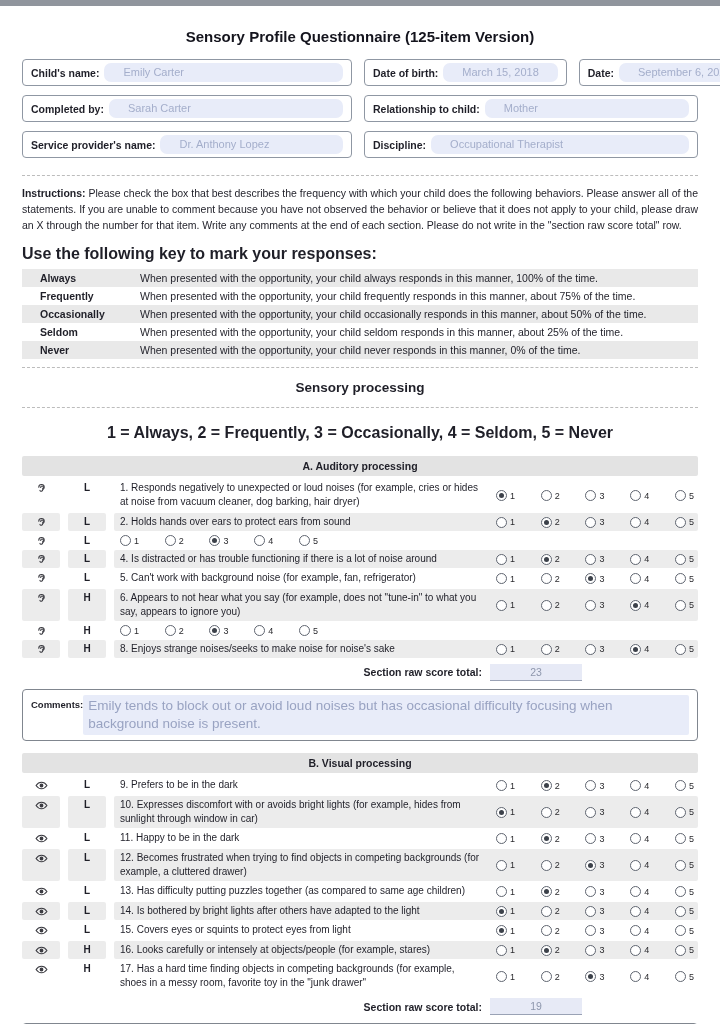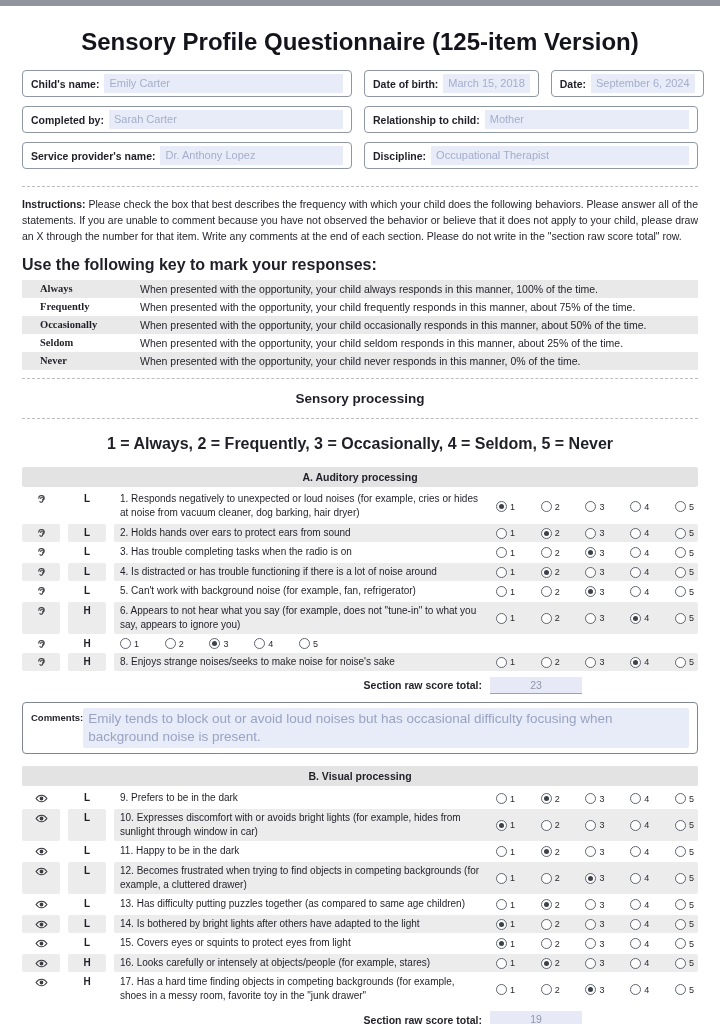--- a/index.html
+++ b/index.html
@@ -1,35 +1,35 @@
 <!DOCTYPE html>
 <html><head>
 <meta charset="utf-8">
 <style>
   html,body{margin:0;padding:0;background:#fff;}
   .page{position:relative;width:720px;height:1024px;box-sizing:border-box;
     font-family:"Liberation Sans", sans-serif;color:#1f1f28;
     display:flex;flex-direction:column;padding:0 22px 16px;overflow:hidden;}
   .topstrip{position:absolute;top:0;left:0;right:0;height:6px;background:#90959d;}
-  .title{margin:28px 0 14px;text-align:center;font-size:24px;font-weight:bold;color:#14141d;}
+  .title{margin:28px 0 14px;text-align:center;font-size:15px;font-weight:bold;color:#14141d;}
   .frow{display:flex;gap:12px;margin-bottom:9px;}
   .field{border:1px solid #8f97a3;border-radius:4px;height:27px;display:flex;align-items:center;
     padding:0 8px;background:#fff;box-sizing:border-box;}
   .f-w1{flex:0 0 330px;}
   .f-w2{flex:0 0 166px;}
   .f-grow{flex:1;}
   .flabel{font-weight:bold;font-size:10.5px;white-space:nowrap;}
   .fvalue{flex:1;margin-left:5px;background:#e8ecf9;color:#a4aecb;font-size:11px;height:19px;
-    line-height:19px;padding:0 5px;border-radius:0;white-space:nowrap;overflow:hidden;}
+    line-height:19px;padding:0 19px;border-radius:7px;white-space:nowrap;overflow:hidden;}
   .hr-dash{border:0;border-top:1px dashed #bcbcbc;margin:8px 0;}
   .instructions{font-size:10.5px;line-height:1.5;text-align:justify;margin:2px 0 10px;}
   .key-heading{font-size:16px;font-weight:bold;margin:2px 0 6px;}
   .key-row{display:flex;font-size:10.5px;padding:3px 0 3px 18px;align-items:flex-start;}
   .key-row.shade{background:#e9e9e9;}
-  .key-label{flex:0 0 100px;font-weight:bold;font-family:Liberation Serif, serif;}
+  .key-label{flex:0 0 100px;font-weight:bold;}
   .key-desc{flex:1;}
   .sensory-title{text-align:center;font-size:13.5px;font-weight:bold;margin:4px 0;}
   .scale-note{text-align:center;font-size:16px;font-weight:bold;margin:8px 0 10px;}
   .sec-header{background:#e3e3e3;text-align:center;font-weight:bold;font-size:10.5px;
     padding:4px 0;margin:4px 0 3px;border-radius:2px;}
   .item-row{display:flex;gap:8px;margin:1.5px 0;align-items:stretch;}
   .icon-cell{flex:0 0 38px;display:flex;justify-content:center;align-items:flex-start;
     padding-top:3px;border-radius:2px;}
   .lh-cell{flex:0 0 38px;text-align:center;font-weight:bold;font-size:10px;padding-top:3px;
     border-radius:2px;}
@@ -205,21 +205,20 @@
       </div>
       <div class="item-row">
         <div class="icon-cell">
           <svg class="icon-svg" viewBox="0 0 24 24" fill="none" stroke="#3a3a40" stroke-width="2" stroke-linecap="round">
             <path d="M7 9.5a5 5 0 0 1 10 0c0 2.2-1.1 3-2.2 4.2-.9 1-1 2.2-2.1 2.9-1.4.9-3.2.3-3.7-1.1"></path>
             <path d="M10.5 10a2.5 2.5 0 0 1 5 0c0 1.2-.7 1.8-1.5 2.6"></path>
           </svg>
         </div>
         <div class="lh-cell">L</div>
         <div class="main-cell">
-          <div class="item-text">3. Has trouble completing tasks when the radio is on</div>
           <div class="radios">
             <span class="opt">
               <span class="radio"></span>
               <span class="optnum">1</span>
             </span>
             <span class="opt">
               <span class="radio"></span>
               <span class="optnum">2</span>
             </span>
             <span class="opt">

